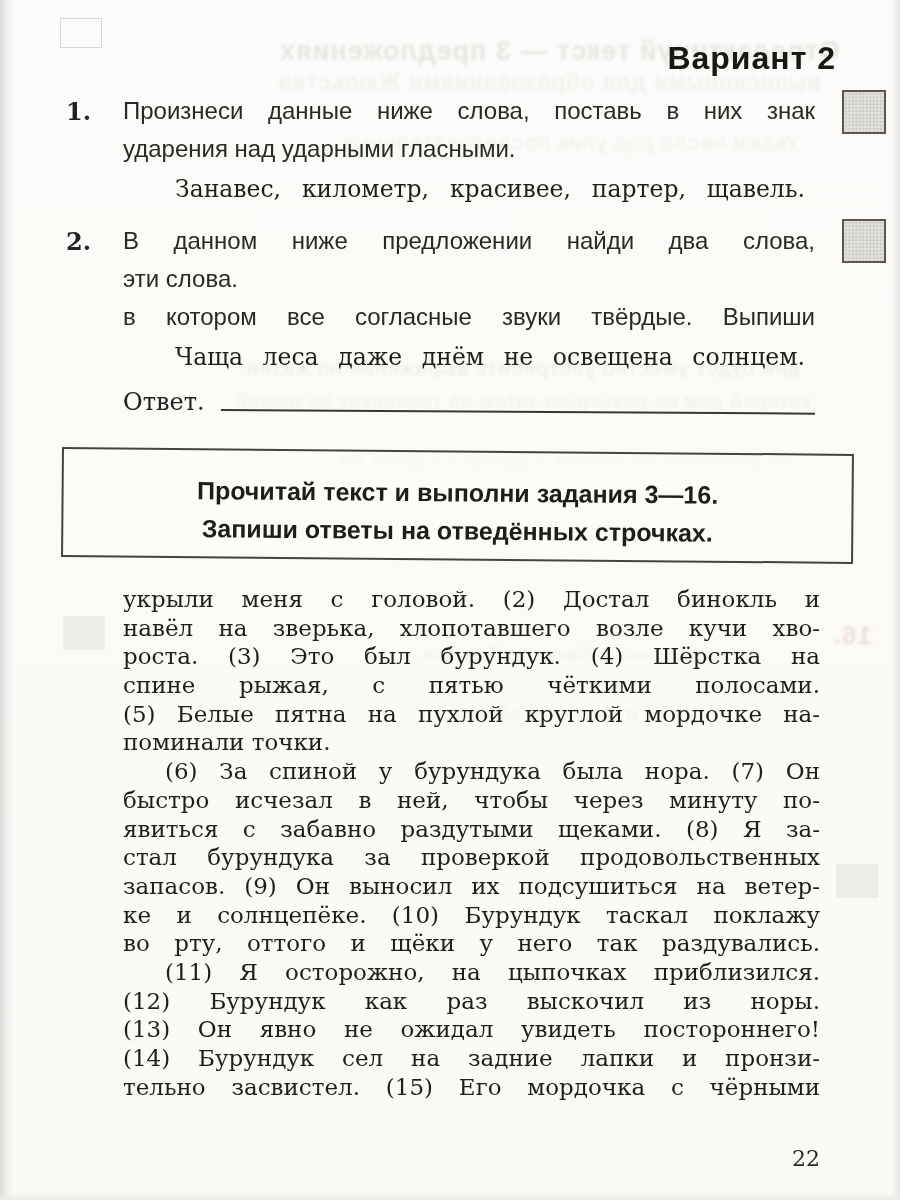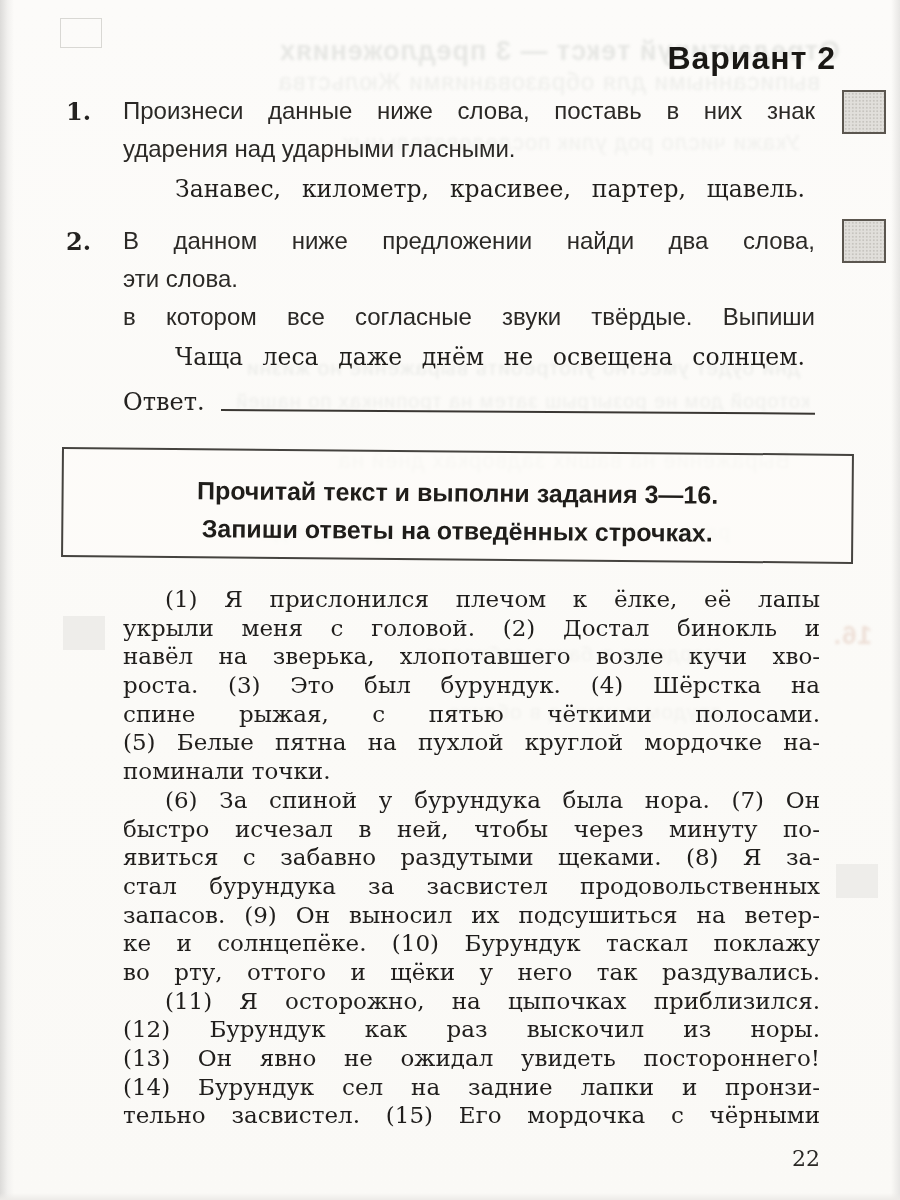--- a/index.html
+++ b/index.html
@@ -124,33 +124,32 @@
 
 <div class="ibox">
   <div class="box-lines">
       <div>Прочитай текст и выполни задания 3—16.</div>
       <div>Запиши ответы на отведённых строчках.</div>
     </div>
 </div>
 
 <section class="passage">
     <div class="para">
-      <div class="line jl ind"><span>(1) Я прислонился плечом к ёлке, её лапы</span></div>
       <div class="line jl"><span>укрыли меня с головой. (2) Достал бинокль и</span></div>
       <div class="line jl"><span>навёл на зверька, хлопотавшего возле кучи хво-</span></div>
       <div class="line jl"><span>роста. (3) Это был бурундук. (4) Шёрстка на</span></div>
       <div class="line jl"><span>спине рыжая, с пятью чёткими полосами.</span></div>
       <div class="line jl"><span>(5) Белые пятна на пухлой круглой мордочке на-</span></div>
       <div class="line nl"><span>поминали точки.</span></div>
     </div>
     <div class="para">
       <div class="line jl ind"><span>(6) За спиной у бурундука была нора. (7) Он</span></div>
       <div class="line jl"><span>быстро исчезал в ней, чтобы через минуту по-</span></div>
       <div class="line jl"><span>явиться с забавно раздутыми щеками. (8) Я за-</span></div>
-      <div class="line jl"><span>стал бурундука за засвистел продовольственных</span></div>
+      <div class="line jl"><span>стал бурундука за проверкой продовольственных</span></div>
       <div class="line jl"><span>запасов. (9) Он выносил их подсушиться на ветер-</span></div>
       <div class="line jl"><span>ке и солнцепёке. (10) Бурундук таскал поклажу</span></div>
       <div class="line jl"><span>во рту, оттого и щёки у него так раздувались.</span></div>
     </div>
     <div class="para">
       <div class="line jl ind"><span>(11) Я осторожно, на цыпочках приблизился.</span></div>
       <div class="line jl"><span>(12) Бурундук как раз выскочил из норы.</span></div>
       <div class="line jl"><span>(13) Он явно не ожидал увидеть постороннего!</span></div>
       <div class="line jl"><span>(14) Бурундук сел на задние лапки и пронзи-</span></div>
       <div class="line jl"><span>тельно засвистел. (15) Его мордочка с чёрными</span></div>

